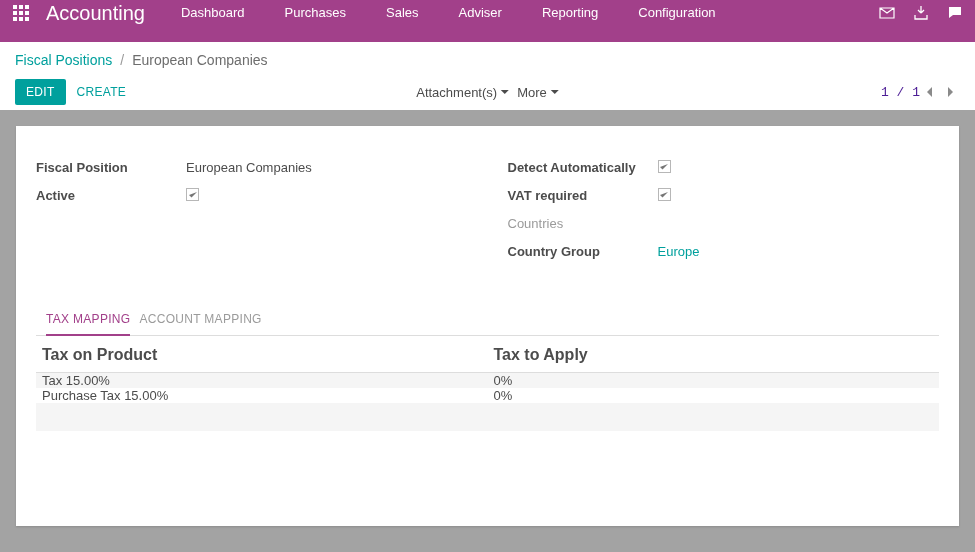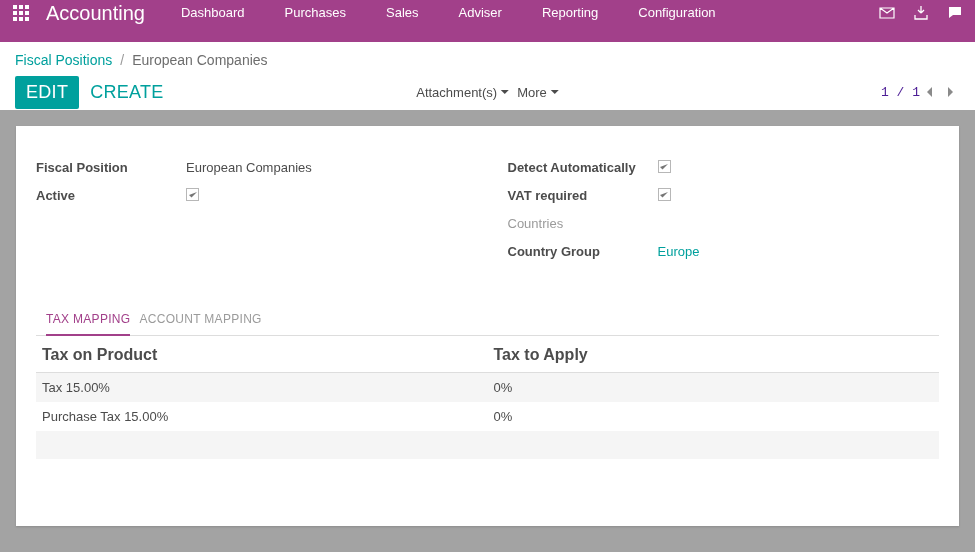--- a/index.html
+++ b/index.html
@@ -62,21 +62,21 @@
   .breadcrumb .current { color: #6d6d6d; }
 
   .toolbar-row {
     display: flex;
     align-items: center;
     height: 36px;
   }
   .btn {
     display: inline-block;
     padding: 5px 10px;
-    font-size: 18px;
+    font-size: 12px;
     letter-spacing: .3px;
     cursor: pointer;
     border: 1px solid transparent;
     border-radius: 2px;
   }
   .btn-primary { background: #00a09d; color: #fff; }
   .btn-link { color: #00a09d; background: transparent; }
   .toolbar-center {
     position: absolute;
     left: 50%;
@@ -177,21 +177,21 @@
   }
   table.mapping th {
     text-align: left;
     padding: 10px 6px 8px 6px;
     border-bottom: 1px solid #ddd;
     font-weight: 700;
     font-size: 16px;
     color: #4c4c4c;
   }
   table.mapping td {
-    padding: 7px 6px;
+    padding: 0 6px;
     font-size: 13px;
     color: #4c4c4c;
   }
   table.mapping tr.zebra { background: #f5f5f5; }
   table.mapping tr.empty td { height: 28px; }
 
   .control-strip-wrap { position: relative; }
 </style>
 </head>
 <body>

